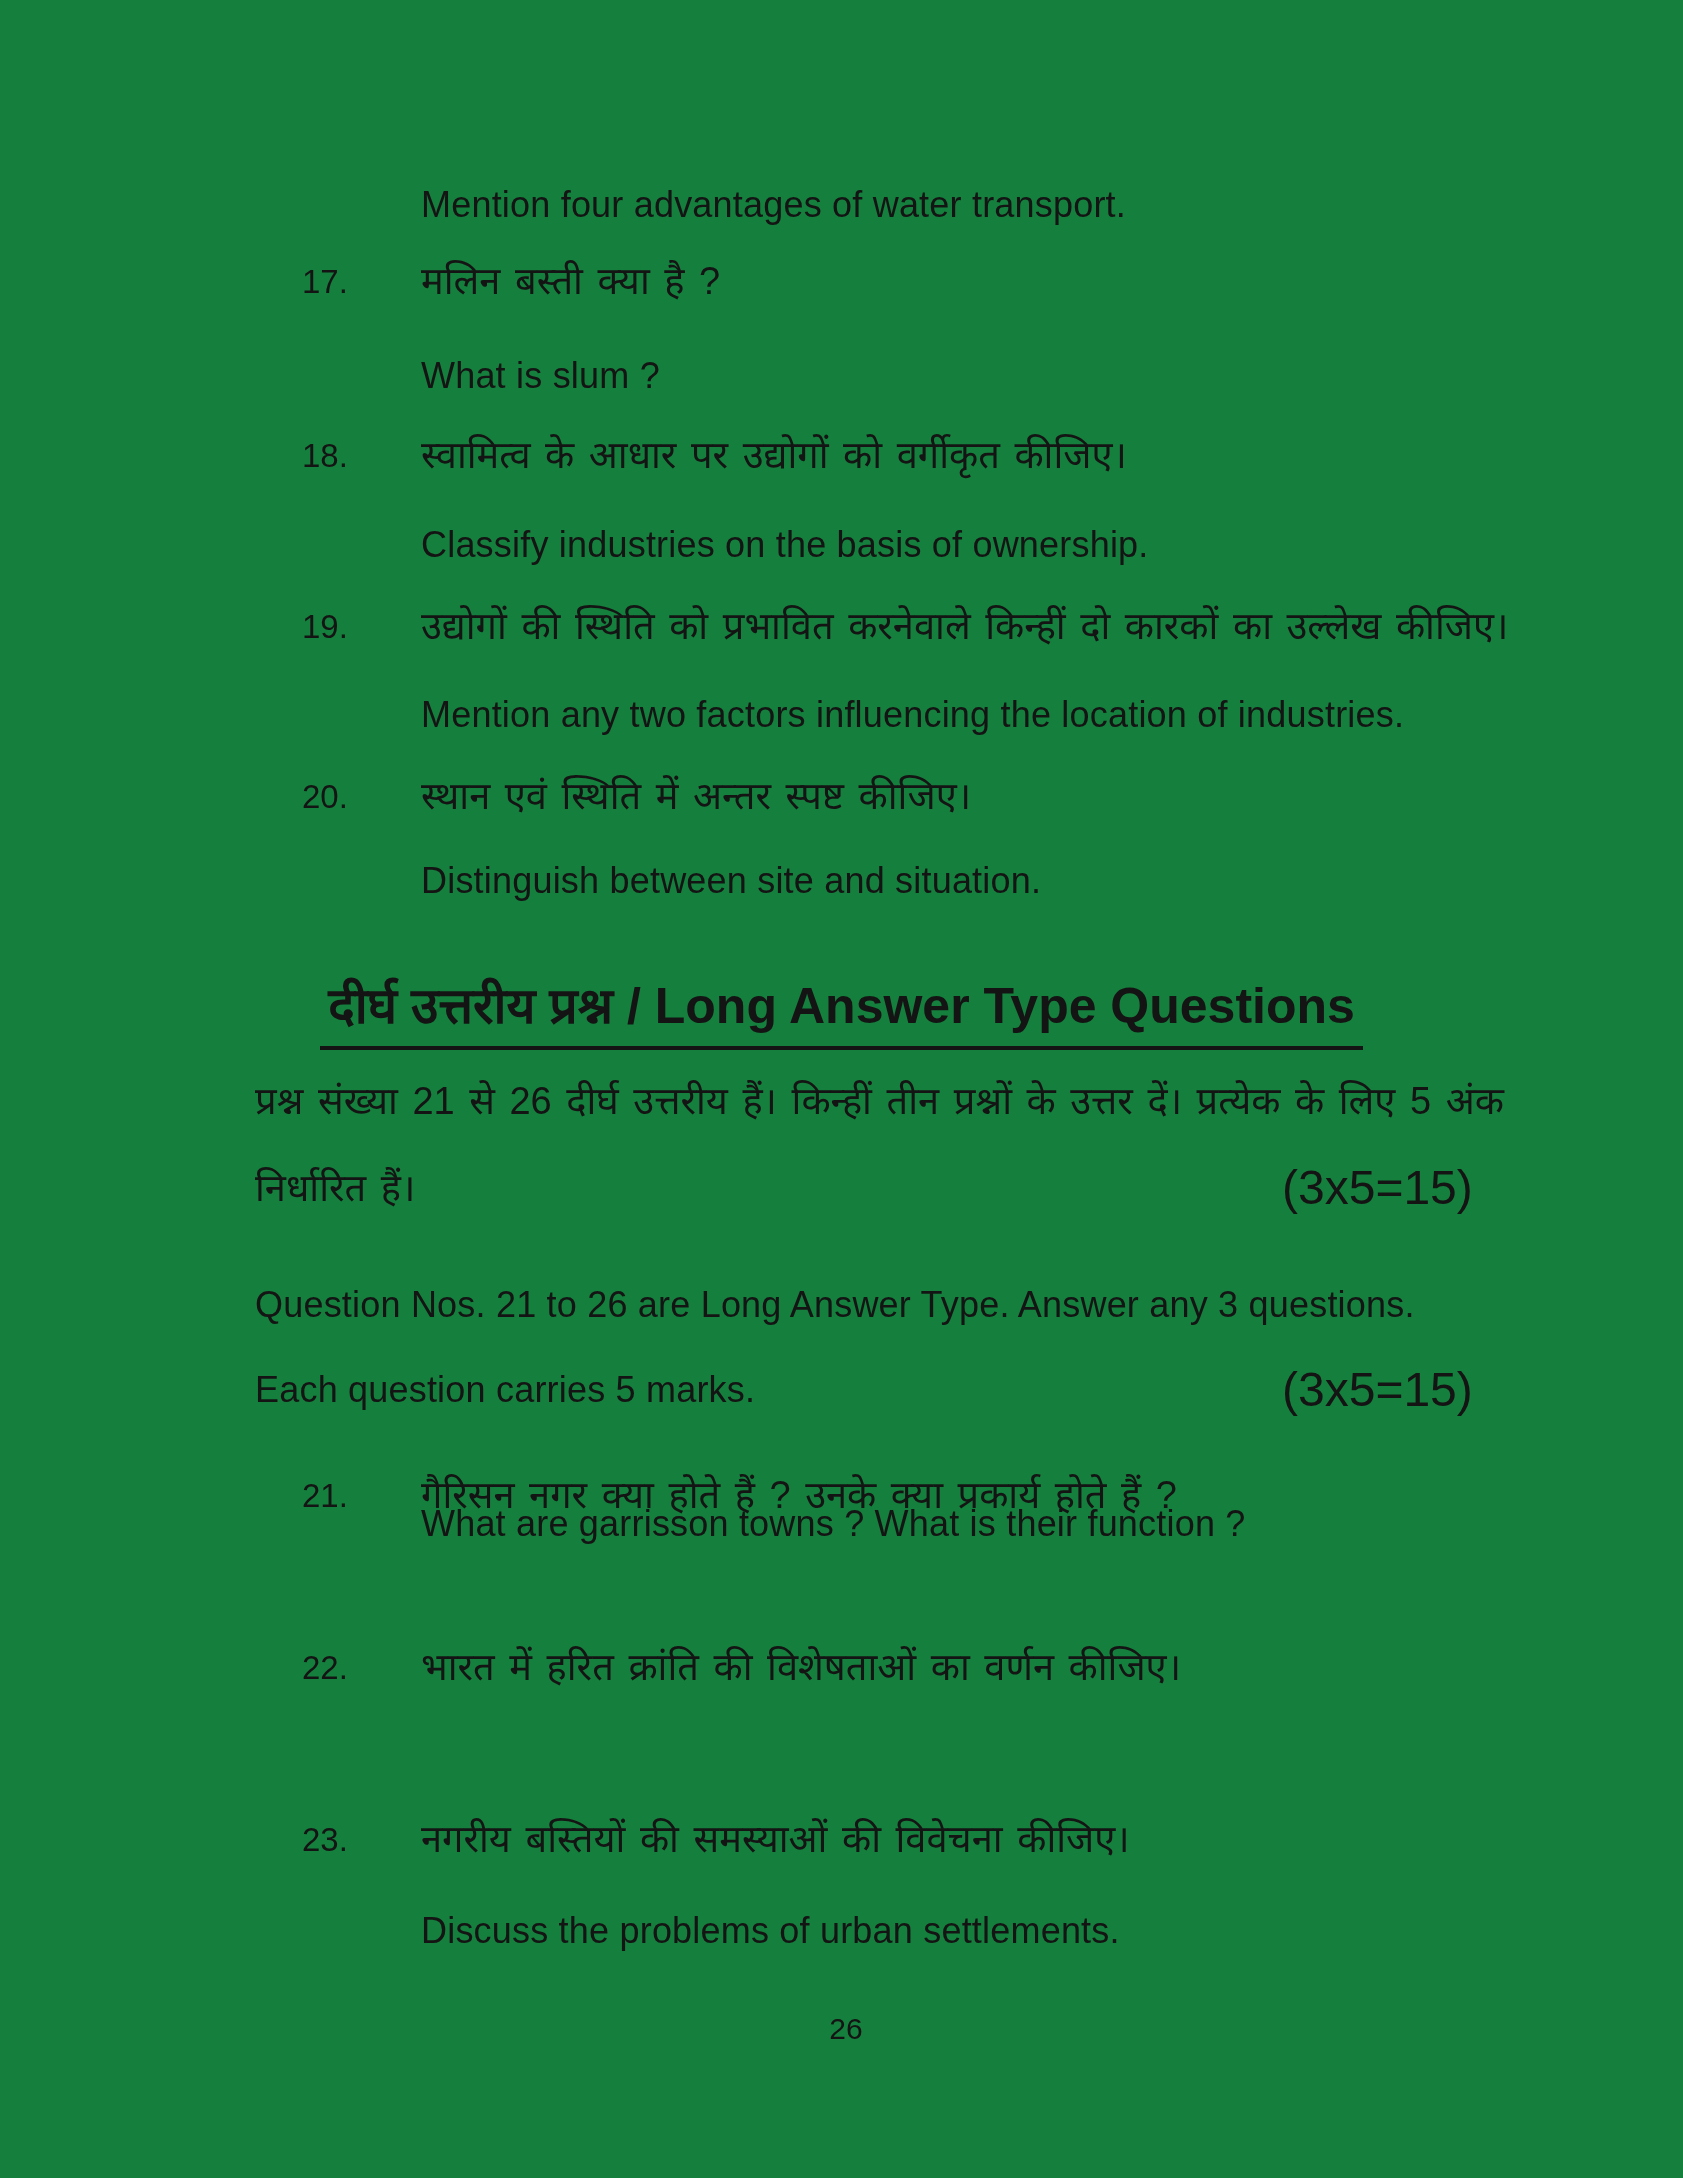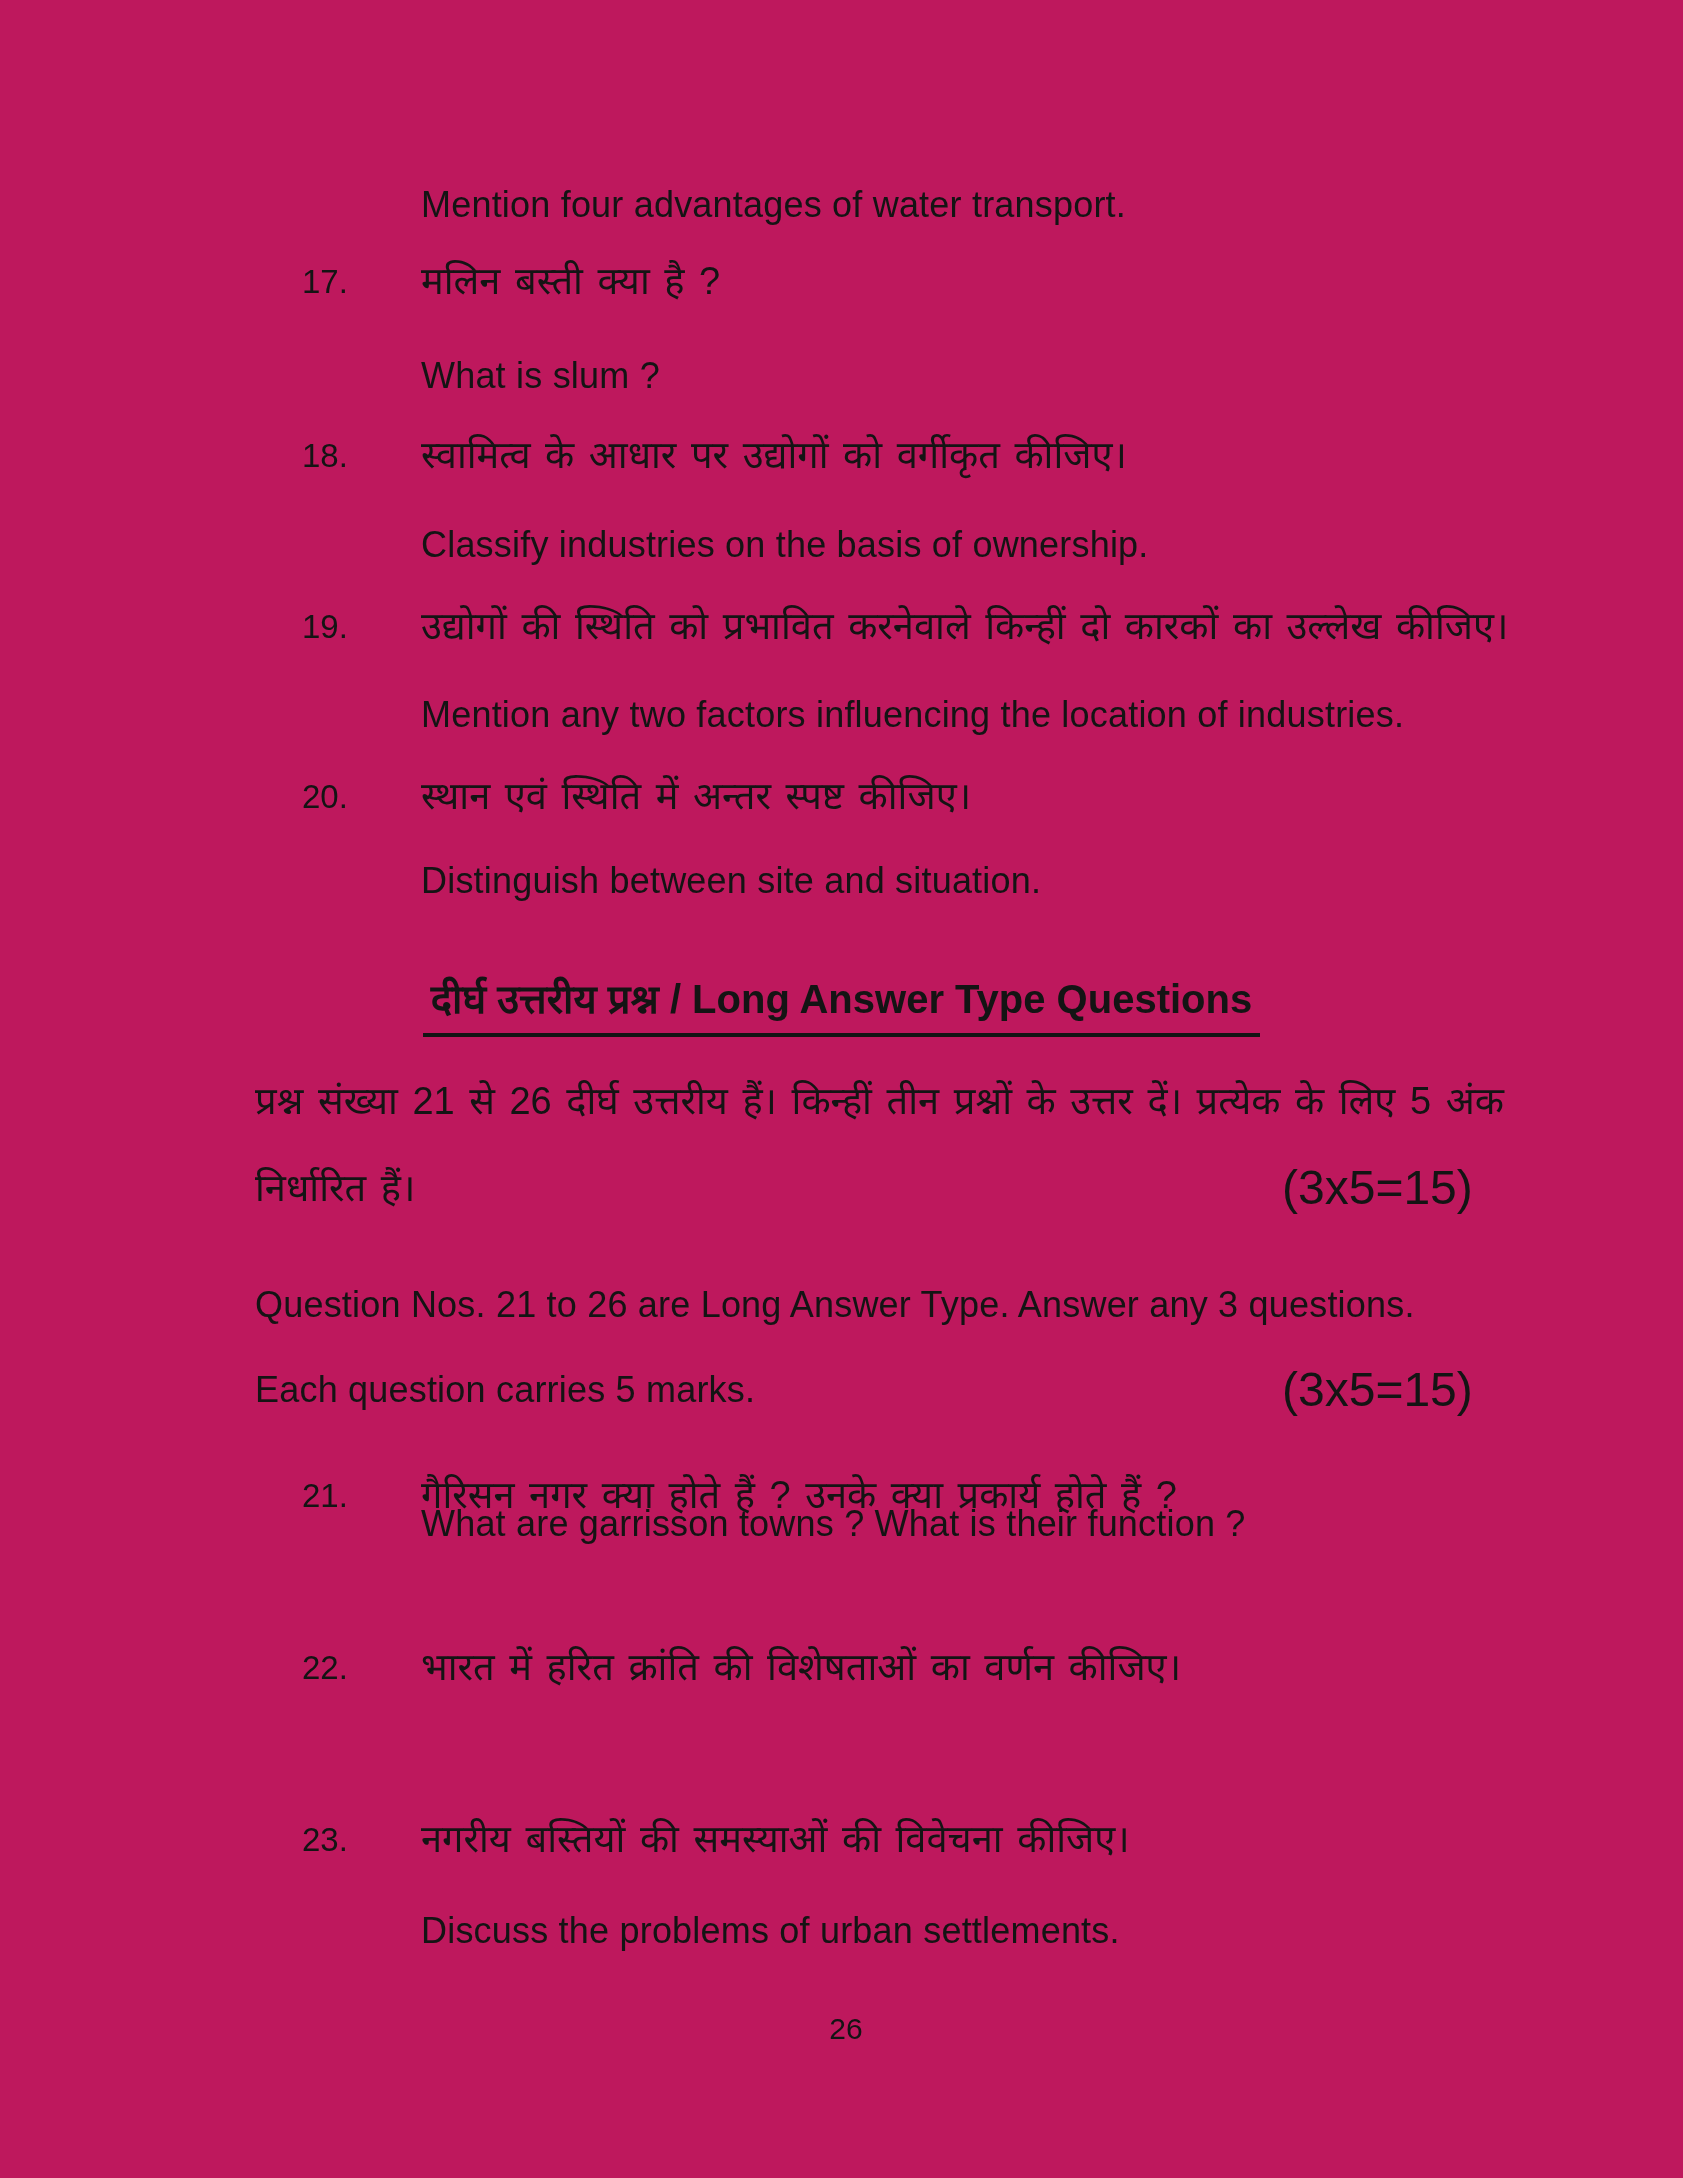--- a/index.html
+++ b/index.html
@@ -1,20 +1,20 @@
 <!DOCTYPE html>
 <html><head>
 <meta charset="utf-8">
 <style>
   html, body { margin: 0; padding: 0; background: #e8e8e8; }
   .page {
     position: relative;
     width: 1683px;
     height: 2178px;
-    background: #be185d;
+    background: #15803d;
     font-family: "Liberation Sans", "DejaVu Sans", sans-serif;
     color: #141414;
     overflow: hidden;
   }
   .line {
     position: absolute;
     font-size: 36px;
     line-height: 44px;
     white-space: nowrap;
   }
@@ -33,21 +33,21 @@
   .para { left: 255px; text-align: right; }
   .marks { left: 1282px; font-size: 48px; }
   .heading-wrap {
     position: absolute;
     left: 0;
     width: 100%;
     text-align: center;
   }
   .heading-text {
     display: inline-block;
-    font-size: 40px;
+    font-size: 50px;
     font-weight: bold;
     border-bottom: 4px solid #141414;
     padding: 0 8px 8px 8px;
     white-space: nowrap;
   }
   .page-number {
     position: absolute;
     left: 846px;
     transform: translateX(-50%);
     font-size: 30px;

